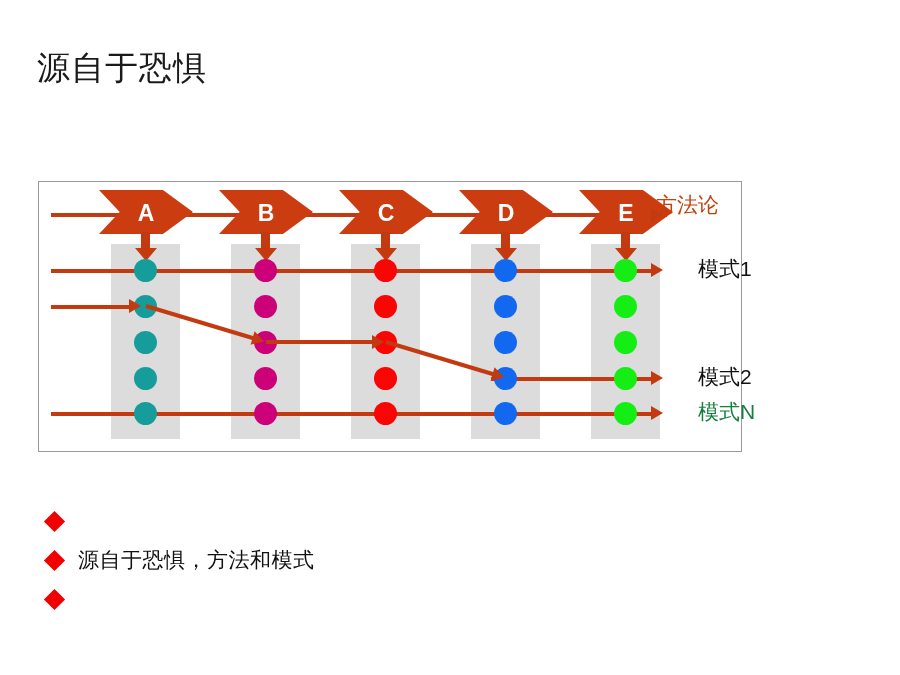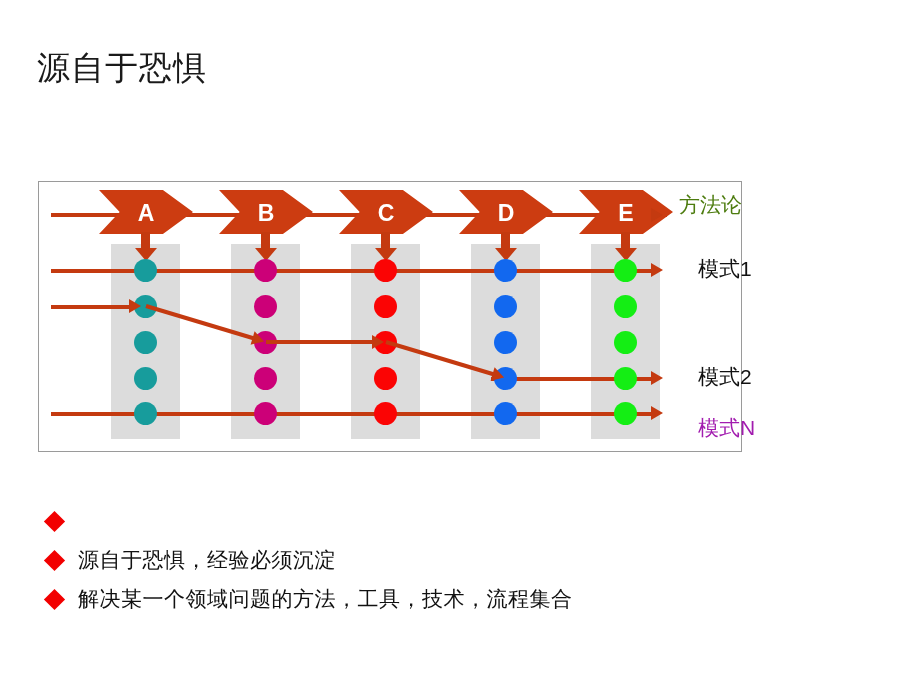--- a/index.html
+++ b/index.html
@@ -240,31 +240,30 @@
       <div class="seg" style="left: 106.5px; top: 122px; width: 113.284px; background: rgb(196, 58, 16); transform: rotate(16.6992deg);"></div>
       <div class="seg-head" style="left: 106.5px; top: 117px; border-left-color: rgb(196, 58, 16); transform: rotate(16.6992deg) translateX(111.284px);"></div>
       <div class="seg" style="left: 226.5px; top: 158px; width: 108px; background: rgb(196, 58, 16); transform: rotate(0deg);"></div>
       <div class="seg-head" style="left: 226.5px; top: 153px; border-left-color: rgb(196, 58, 16); transform: rotate(0deg) translateX(106px);"></div>
       <div class="seg" style="left: 346.5px; top: 158px; width: 113.284px; background: rgb(196, 58, 16); transform: rotate(16.6992deg);"></div>
       <div class="seg-head" style="left: 346.5px; top: 153px; border-left-color: rgb(196, 58, 16); transform: rotate(16.6992deg) translateX(111.284px);"></div>
     </div>
 </div>
 
 <div id="side-labels-layer">
-    <div class="side-label" style="left: 679px; top: 191px; color: #4d7c0f;">方法论</div>
+    <div class="side-label" style="left: 656px; top: 191px; color: #c2410c;">方法论</div>
     <div class="side-label" style="left: 698px; top: 255px; color: rgb(17, 17, 17);">模式1</div>
     <div class="side-label" style="left: 698px; top: 363px; color: rgb(17, 17, 17);">模式2</div>
-    <div class="side-label" style="left: 698px; top: 398px; color: #a21caf; margin-top: 16px;">模式N</div>
+    <div class="side-label" style="left: 698px; top: 398px; color: #15803d;">模式N</div>
   </div>
 
 <div id="bullets">
     <div class="bullet-row">
       <span class="bullet-mark" style="background: rgb(242, 0, 0);"></span>
     </div>
     <div class="bullet-row">
       <span class="bullet-mark" style="background: rgb(242, 0, 0);"></span>
-      <span class="bullet-text">源自于恐惧，经验必须沉淀</span>
+      <span class="bullet-text">源自于恐惧，方法和模式</span>
     </div>
     <div class="bullet-row">
       <span class="bullet-mark" style="background: rgb(242, 0, 0);"></span>
-      <span class="bullet-text">解决某一个领域问题的方法，工具，技术，流程集合</span>
     </div>
   </div>
 
 </body></html>

